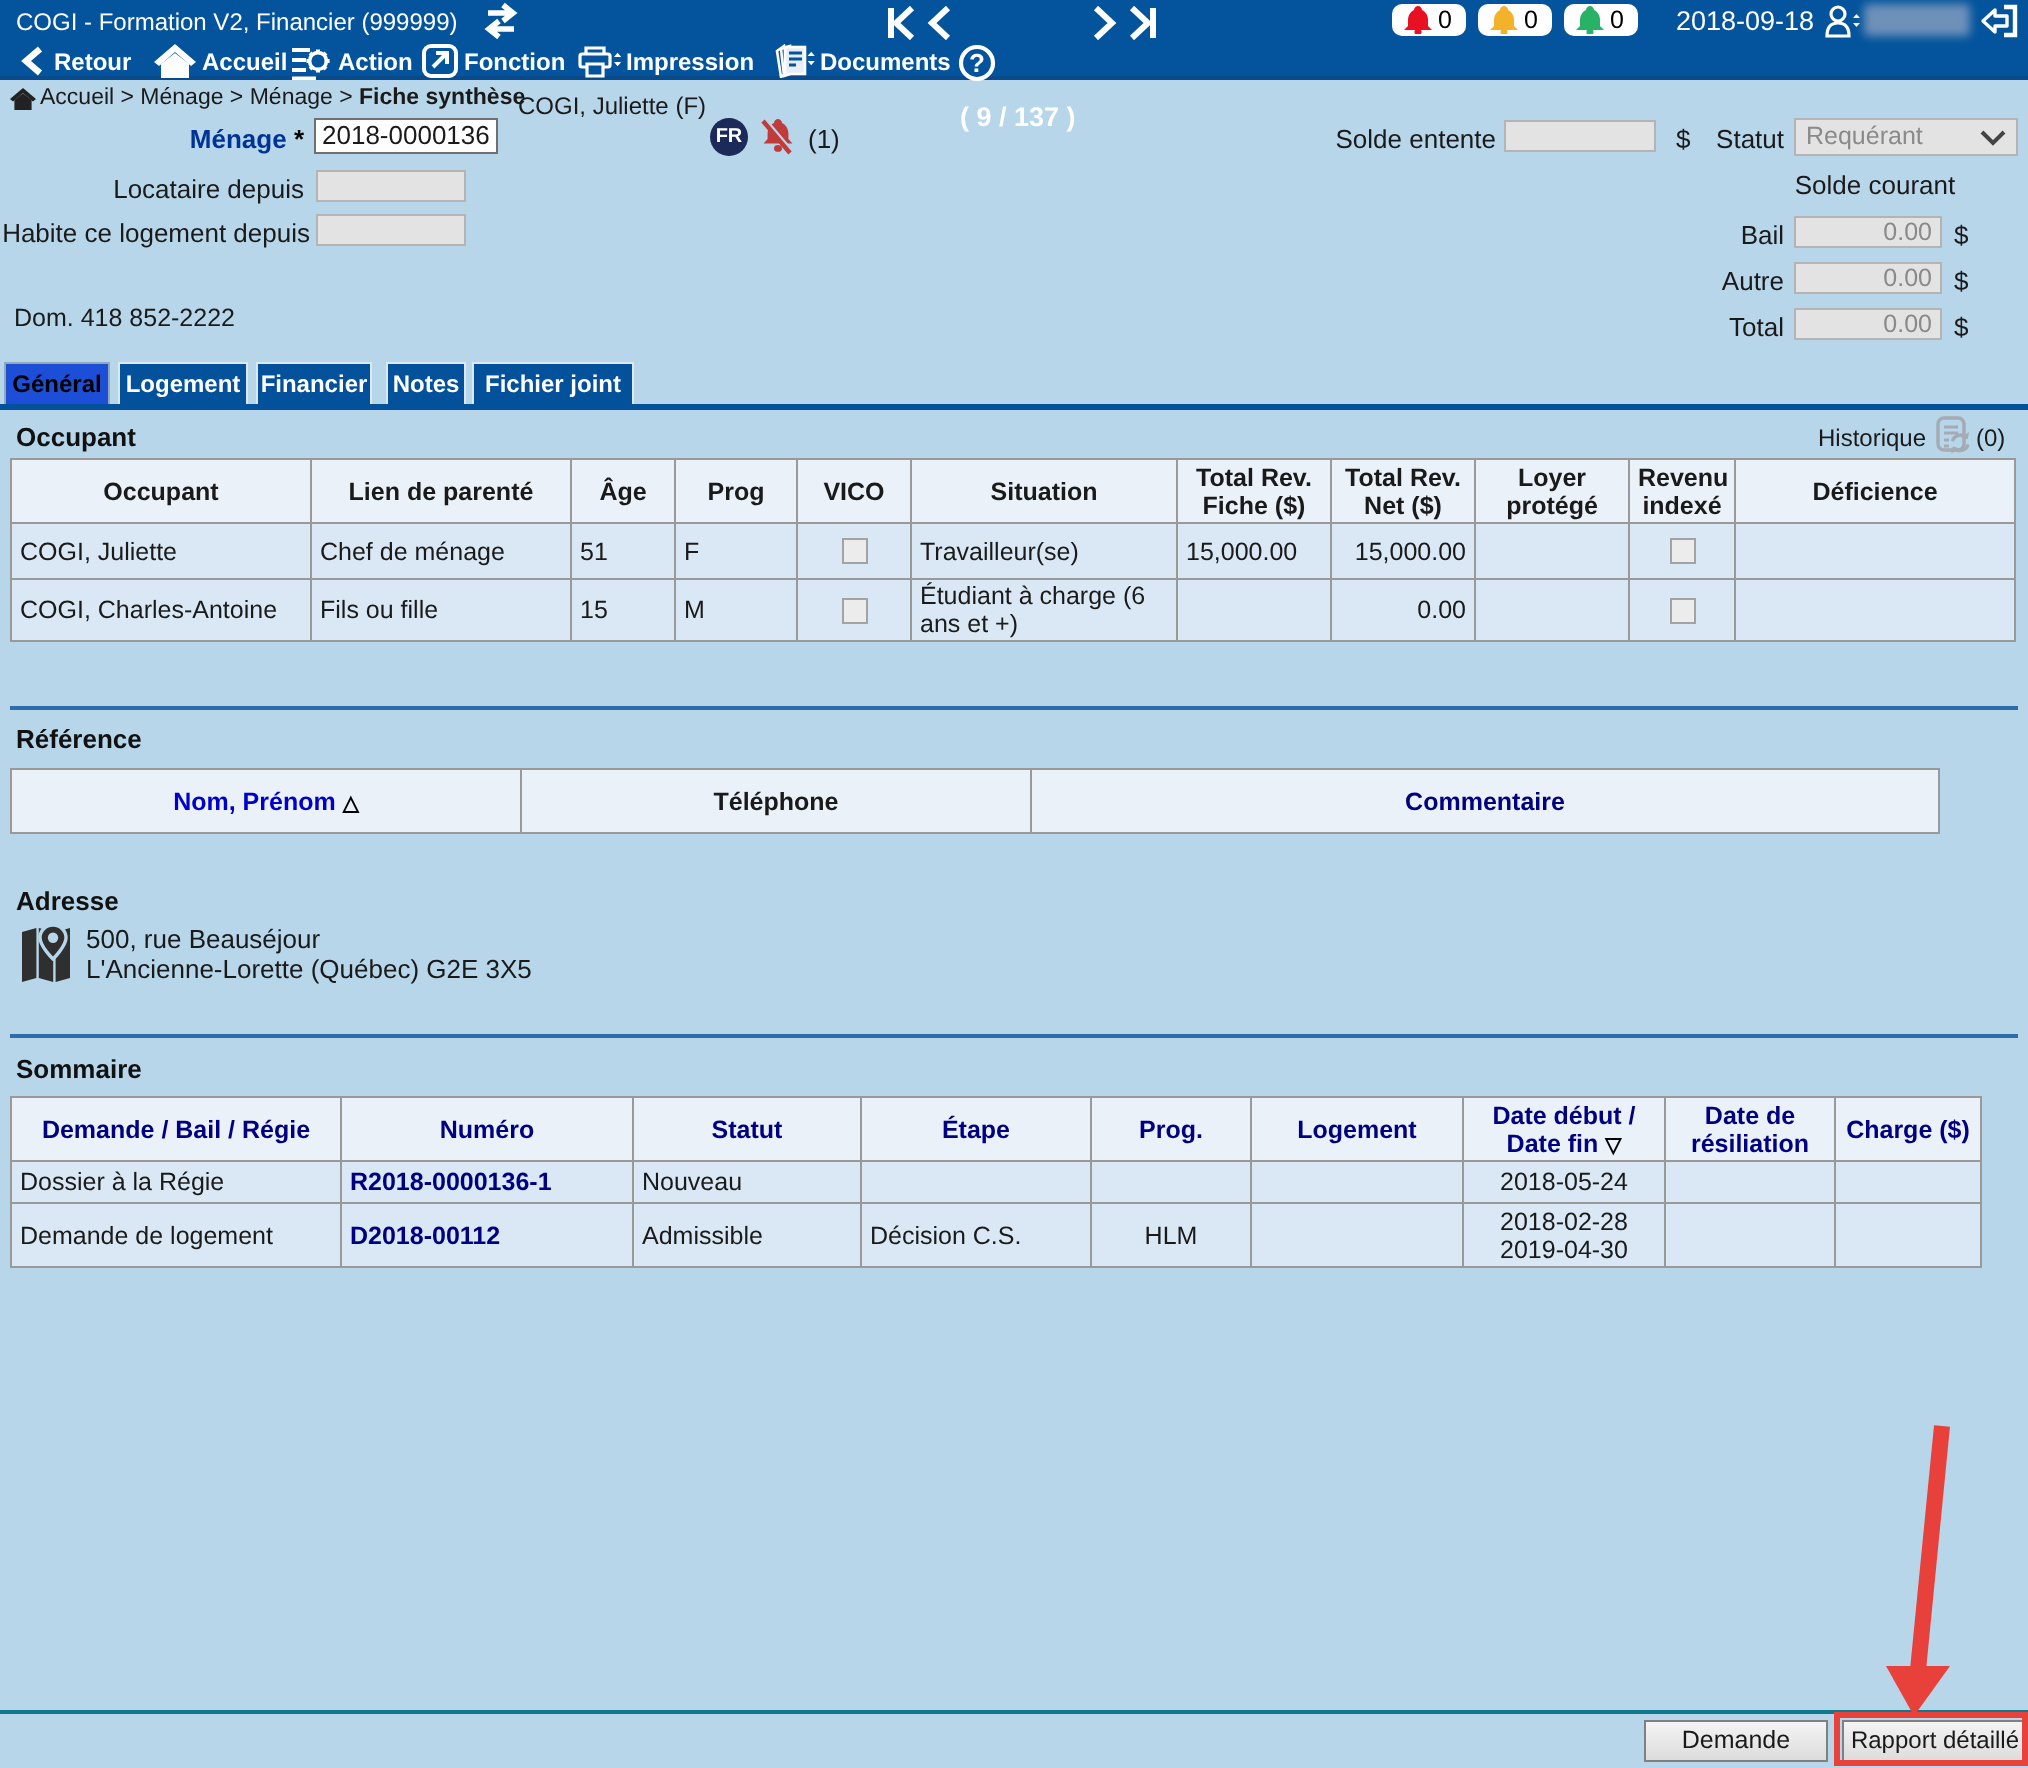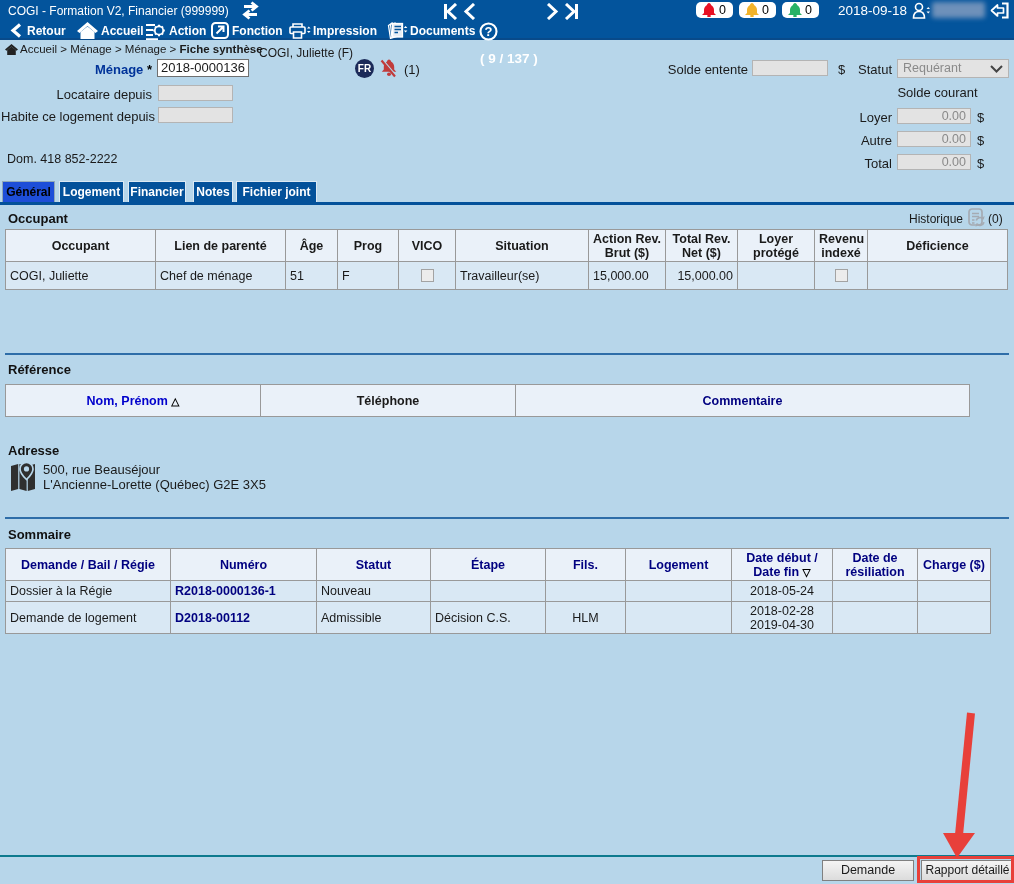--- a/index.html
+++ b/index.html
@@ -151,21 +151,21 @@
 <div class="inpd" style="left:158px; top:107px; width:75px; height:16px;"></div>
 
 <div class="lbl" style="left:560px; top:62px; width:188px;">Solde entente</div>
 <div class="inpd" style="left:752px; top:60px; width:76px; height:16px;"></div>
 <div class="abs" style="left:838px; top:62px;">$</div>
 <div class="lbl" style="left:800px; top:62px; width:92px;">Statut</div>
 <div class="inpd" style="left:897px; top:59px; width:112px; height:19px; line-height:17px; padding:0 5px; font-size:12.5px;">Requérant<svg style="float:right; margin-top:5px;" width="13" height="8" viewBox="0 0 13 8">
       <path d="M1 1 L6.5 6.5 L12 1" stroke="#444" stroke-width="2" fill="none"></path>
     </svg></div>
 <div class="abs" style="left:890px; top:85px; width:95px; text-align:center; white-space:nowrap;">Solde courant</div>
-<div class="lbl" style="left:800px; top:110px; width:92px;">Loyer</div>
+<div class="lbl" style="left:800px; top:110px; width:92px;">Bail</div>
 <div class="inpd" style="left:897px; top:108px; width:74px; height:16px; text-align:right; padding:0 4px; line-height:15px; font-size:12.5px;">0.00</div>
 <div class="abs" style="left:977px; top:110px;">$</div>
 <div class="lbl" style="left:800px; top:133px; width:92px;">Autre</div>
 <div class="inpd" style="left:897px; top:131px; width:74px; height:16px; text-align:right; padding:0 4px; line-height:15px; font-size:12.5px;">0.00</div>
 <div class="abs" style="left:977px; top:133px;">$</div>
 <div class="lbl" style="left:800px; top:156px; width:92px;">Total</div>
 <div class="inpd" style="left:897px; top:154px; width:74px; height:16px; text-align:right; padding:0 4px; line-height:15px; font-size:12.5px;">0.00</div>
 <div class="abs" style="left:977px; top:156px;">$</div>
 
 <div class="abs" style="left:7px; top:152px; font-size:12.5px;">Dom. 418 852-2222</div>
@@ -205,37 +205,54 @@
       <col>
     </colgroup>
   <tbody>
       <tr style="height:32px;">
         <th>Occupant</th>
         <th>Lien de parenté</th>
         <th>Âge</th>
         <th>Prog</th>
         <th>VICO</th>
         <th>Situation</th>
-        <th>Action Rev. Brut ($)</th>
+        <th>Total Rev. Fiche ($)</th>
         <th>Total Rev. Net ($)</th>
         <th>Loyer protégé</th>
         <th>Revenu indexé</th>
         <th>Déficience</th>
       </tr>
   <tr style="height:28px;">
         <td>COGI, Juliette</td>
         <td>Chef de ménage</td>
         <td>51</td>
         <td>F</td>
         <td>
           <div class="chk"></div>
         </td>
         <td>Travailleur(se)</td>
         <td>15,000.00</td>
         <td style="text-align:right;">15,000.00</td>
+        <td></td>
+        <td>
+          <div class="chk"></div>
+        </td>
+        <td></td>
+      </tr>
+  <tr style="height:31px;">
+        <td>COGI, Charles-Antoine</td>
+        <td>Fils ou fille</td>
+        <td>15</td>
+        <td>M</td>
+        <td>
+          <div class="chk"></div>
+        </td>
+        <td>Étudiant à charge (6 ans et +)</td>
+        <td></td>
+        <td style="text-align:right;">0.00</td>
         <td></td>
         <td>
           <div class="chk"></div>
         </td>
         <td></td>
       </tr>
 </tbody>
   </table>
 
 <div class="hr" style="top:353px;"></div>
@@ -278,21 +295,21 @@
       <col style="width:101px">
       <col style="width:85px">
       <col>
     </colgroup>
   <tbody>
       <tr style="height:32px;">
         <th class="navy">Demande / Bail / Régie</th>
         <th class="navy">Numéro</th>
         <th class="navy">Statut</th>
         <th class="navy">Étape</th>
-        <th class="navy">Fils.</th>
+        <th class="navy">Prog.</th>
         <th class="navy">Logement</th>
         <th class="navy">Date début /<br>Date fin <span style="font-size:10.5px; color:#000;">▽</span></th>
         <th class="navy">Date de résiliation</th>
         <th class="navy">Charge ($)</th>
       </tr>
   <tr style="height:21px;">
         <td>Dossier à la Régie</td>
         <td class="navy" style="font-weight:bold;">R2018-0000136-1</td>
         <td>Nouveau</td>
         <td></td>

